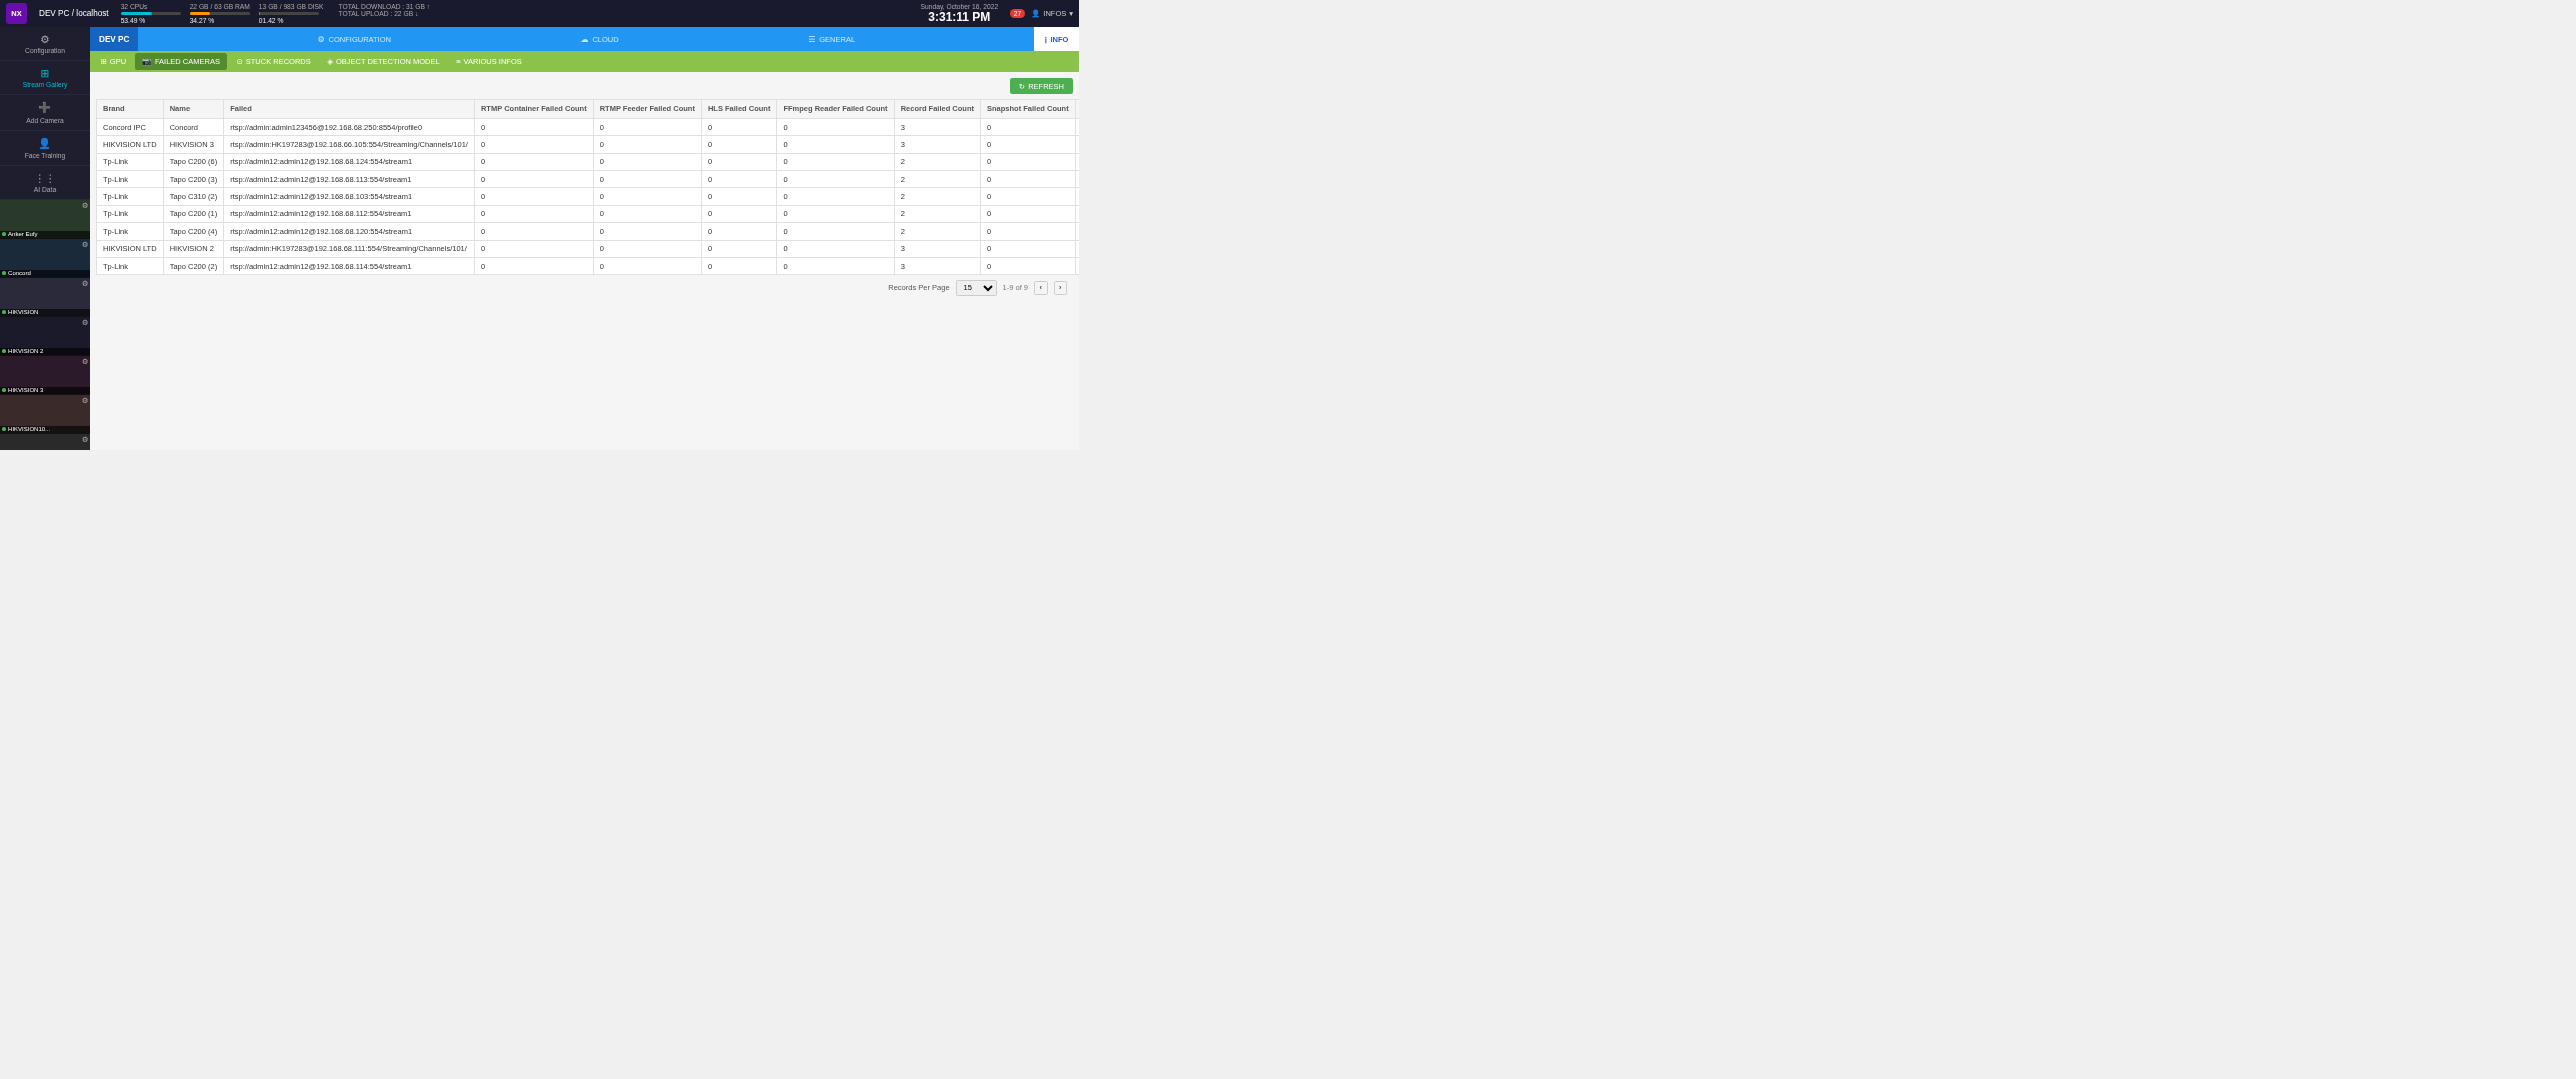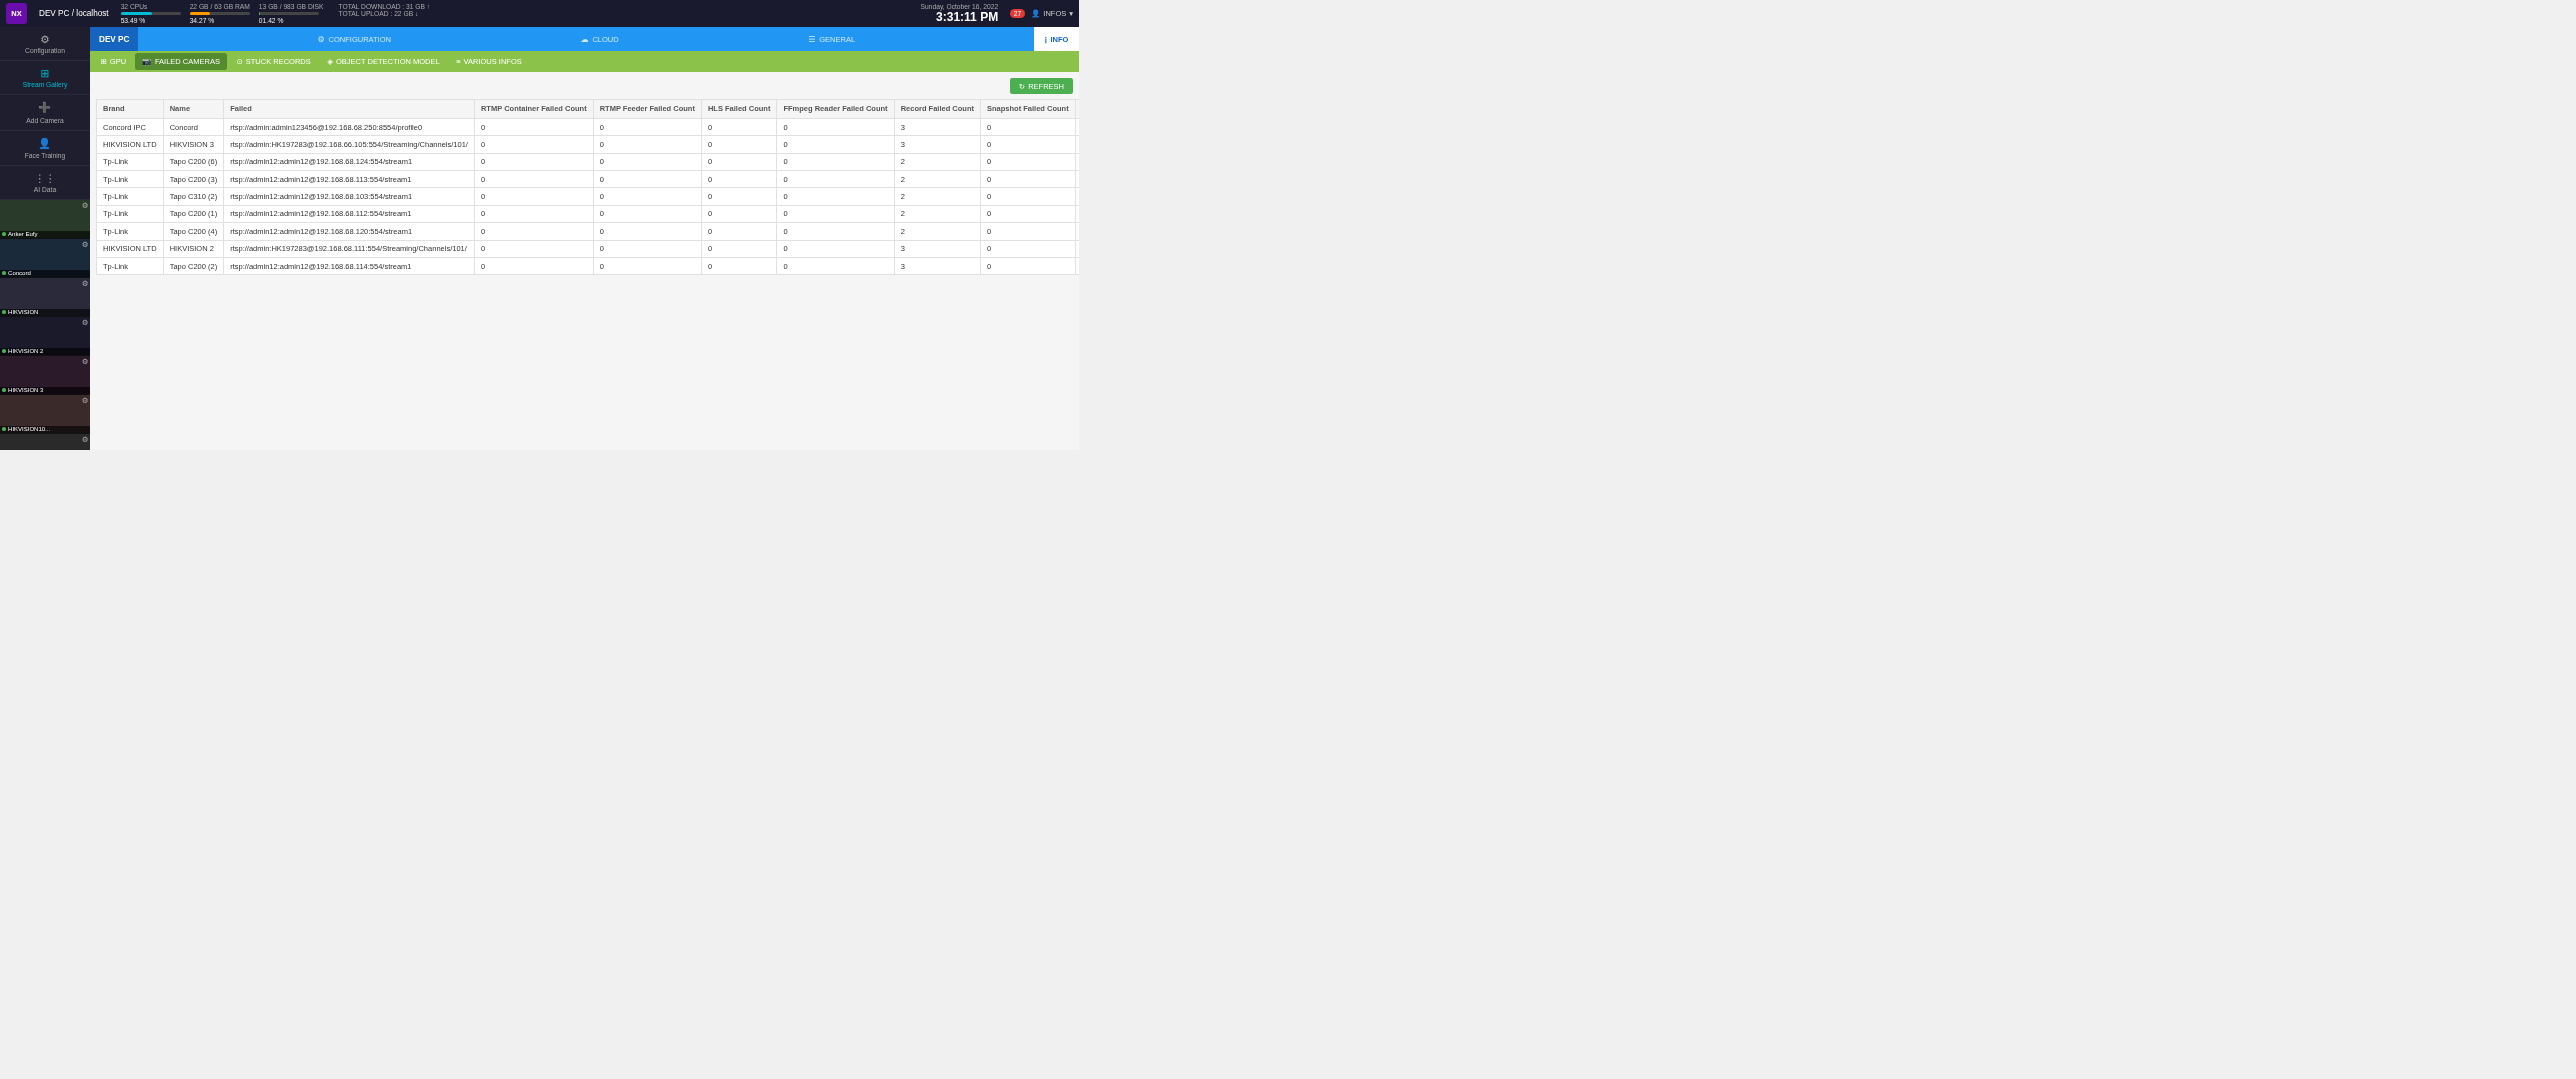--- a/index.html
+++ b/index.html
@@ -11,21 +11,21 @@
       height: 27px; padding: 0 6px; gap: 12px; font-size: 7.5px;
     }
     .topbar-logo { width: 21px; height: 21px; background: #6a0dad; border-radius: 3px; display: flex; align-items: center; justify-content: center; color: white; font-weight: bold; font-size: 7.5px; }
     .topbar-host { color: white; font-size: 8.2px; }
     .topbar-stats { display: flex; gap: 9px; flex: 1; }
     .stat-item { display: flex; flex-direction: column; gap: 1.5px; }
     .stat-label { color: #aaa; font-size: 6.7px; }
     .stat-bar-wrap { width: 60px; height: 3.7px; background: #444; border-radius: 1.5px; }
     .stat-bar { height: 100%; border-radius: 1.5px; background: #00bcd4; }
     .stat-value { color: #eee; font-size: 6.7px; }
-    .topbar-datetime { text-align: right; color: white; }
+    .topbar-datetime { text-align: center; color: white; }
     .topbar-time { font-size: 12px; font-weight: bold; }
     .topbar-date { font-size: 6.7px; color: #aaa; }
     .topbar-right { display: flex; align-items: center; gap: 6px; }
     .notif-badge { background: #e53935; color: white; border-radius: 6px; padding: 0.7px 3.7px; font-size: 6.7px; }
     .admin-btn { color: #ccc; font-size: 7.5px; cursor: pointer; display: flex; align-items: center; gap: 3px; }
 
     
     .layout { display: flex; height: calc(450px - 27px); }
 
     
@@ -386,16 +386,24 @@
       <td>0</td>
       <td>0</td>
       <td>0</td>
       <td>3</td>
       <td>0</td>
       <td>0</td>
 
     </tr>
           </tbody>
       </table>
+      <div class="pagination-bar">
+        <span>Records Per Page</span>
+        <select class="pagination-select" id="per-page-select">
+        <option value="15">15</option><option value="25">25</option><option value="50">50</option><option value="100">100</option></select>
+        <span class="pagination-info">1-9 of 9</span>
+        <button style="background:none;border:0.7px solid #ccc;padding:1.5px 4.5px;cursor:pointer;font-size:7.5px;border-radius:1.5px;">‹</button>
+        <button style="background:none;border:0.7px solid #ccc;padding:1.5px 4.5px;cursor:pointer;font-size:7.5px;border-radius:1.5px;">›</button>
+      </div>
     </div>
   </div>
 </div>
 
 
 </body></html>

